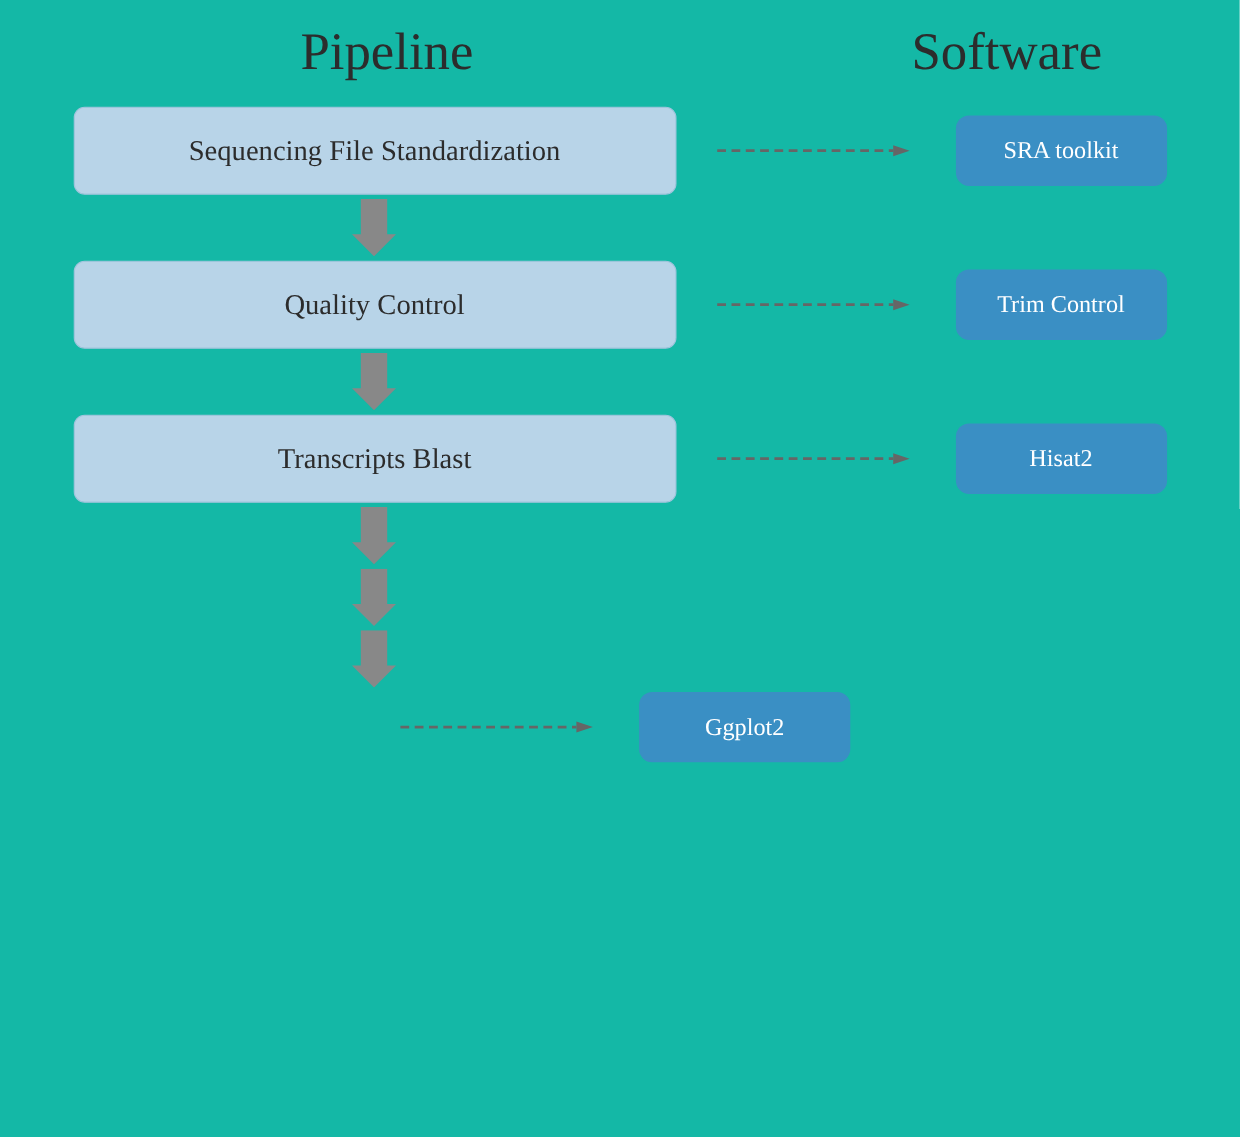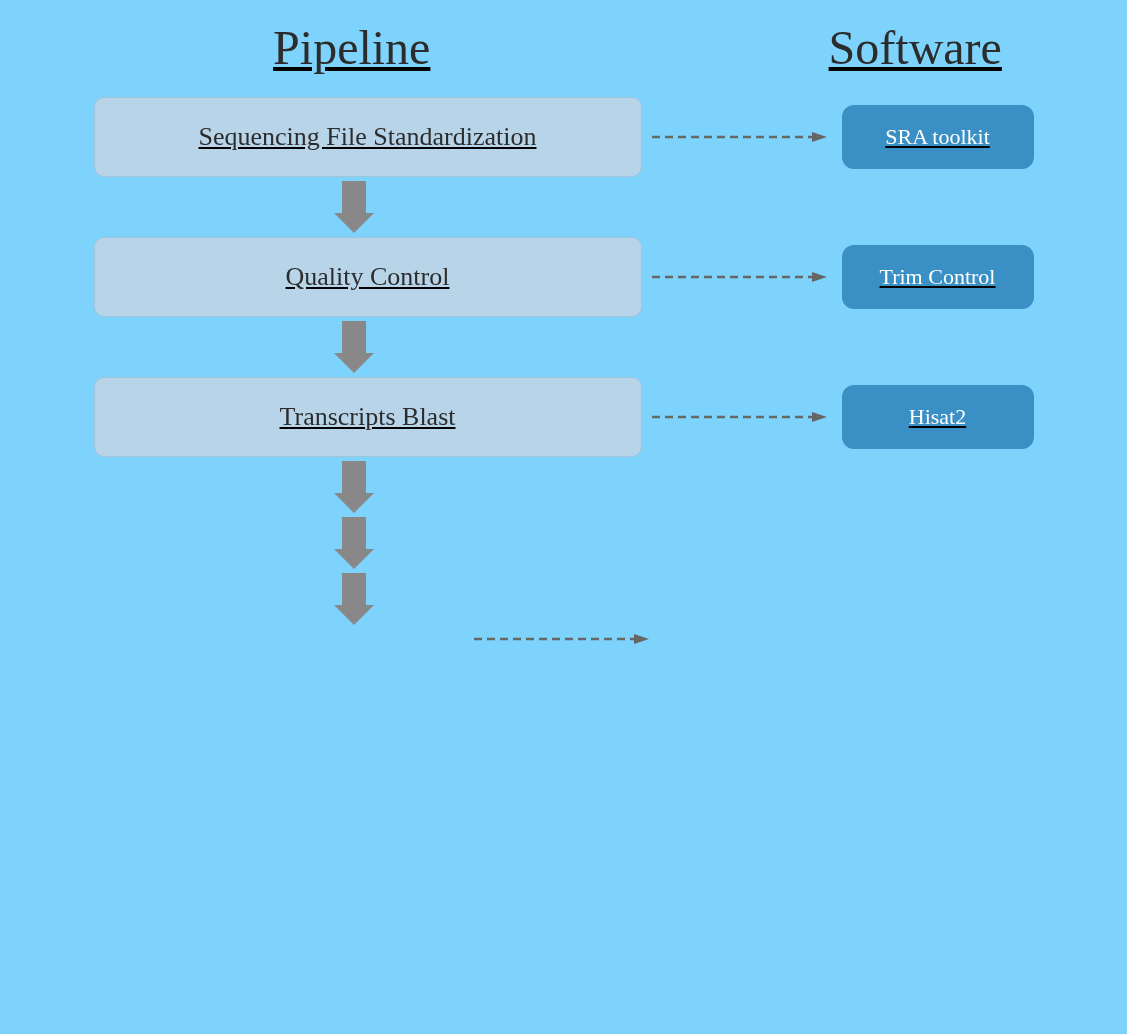--- a/index.html
+++ b/index.html
@@ -8,25 +8,24 @@
       font-family: Georgia, 'Times New Roman', serif;
       width: 1127px;
       height: 1034px;
       overflow: hidden;
       position: relative;
     }
 
     .page {
       width: 1127px;
       height: 1034px;
-      background: #7dd3fc;
+      background: #14b8a6;
       display: flex;
       flex-direction: column;
       align-items: center;
-      text-decoration: underline;
     }
 
     .headers {
       display: flex;
       width: 100%;
       padding: 20px 0 10px 0;
       justify-content: space-around;
       align-items: center;
     }
 
@@ -54,20 +53,21 @@
       width: 100%;
       padding: 10px 0;
     }
 
     .flow-row {
       display: flex;
       align-items: center;
       width: 100%;
       justify-content: center;
       margin: 2px 0;
+      gap: 27px;
     }
 
     .pipeline-box {
       width: 548px;
       min-height: 80px;
       background: #b8d4e8;
       border: 1.5px solid #a0c4dc;
       border-radius: 10px;
       display: flex;
       align-items: center;
@@ -225,16 +225,19 @@
       <div class="spacer-right"></div>
     </div>
 
     <div class="flow-row">
       <div class="arrow-dashed">
         <svg viewBox="0 0 190 20" xmlns="http://www.w3.org/2000/svg">
           <line x1="5" y1="10" x2="165" y2="10" stroke="#666" stroke-width="2.5" stroke-dasharray="8,5"></line>
           <polygon points="165,5 180,10 165,15" fill="#666"></polygon>
         </svg>
       </div>
+      <div class="software-box">
+        <span>Ggplot2</span>
+      </div>
     </div>
 
   </div>
 </div>
 
 </body></html>

